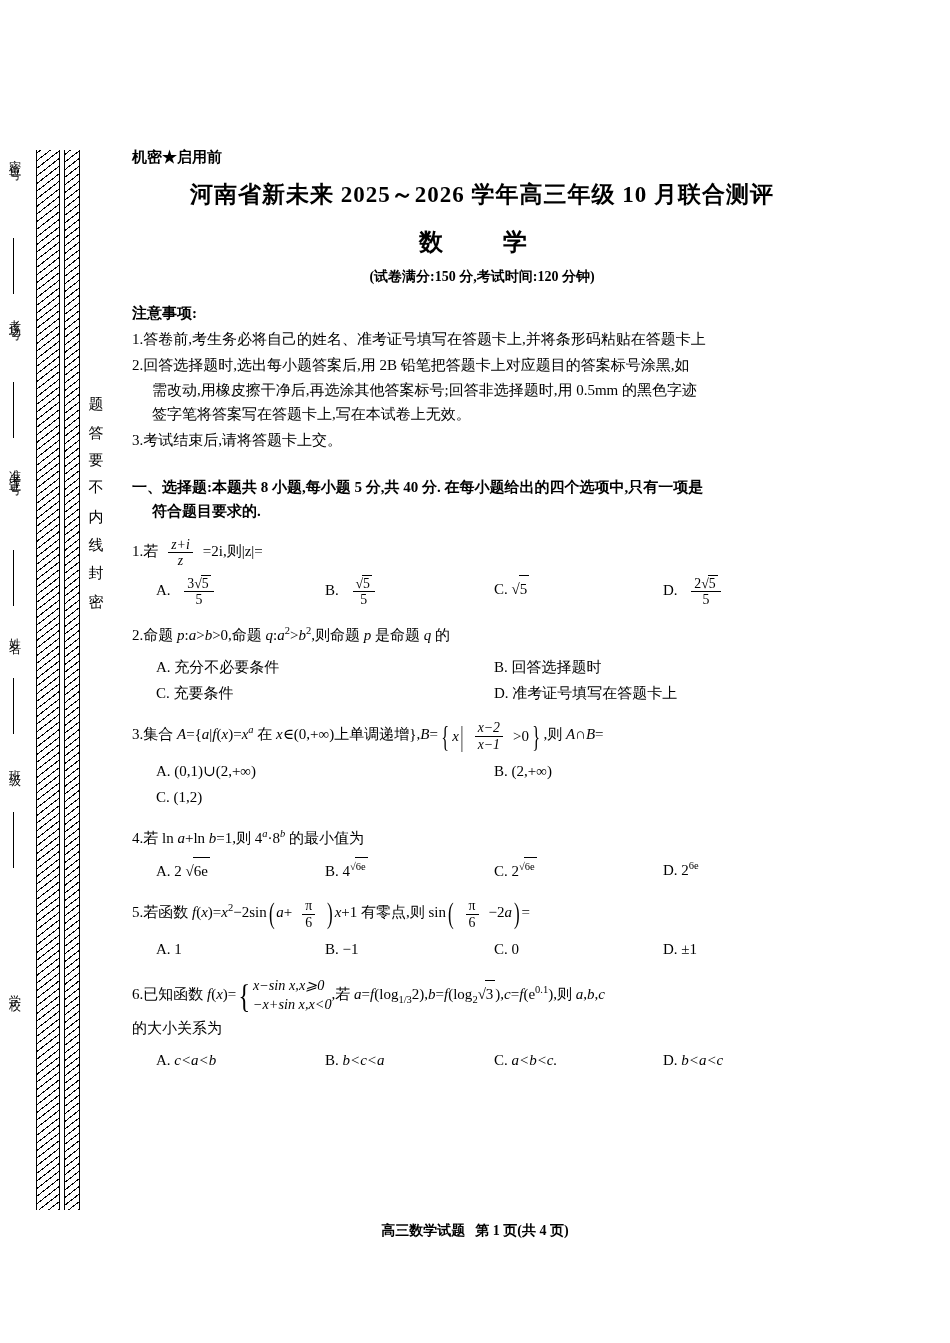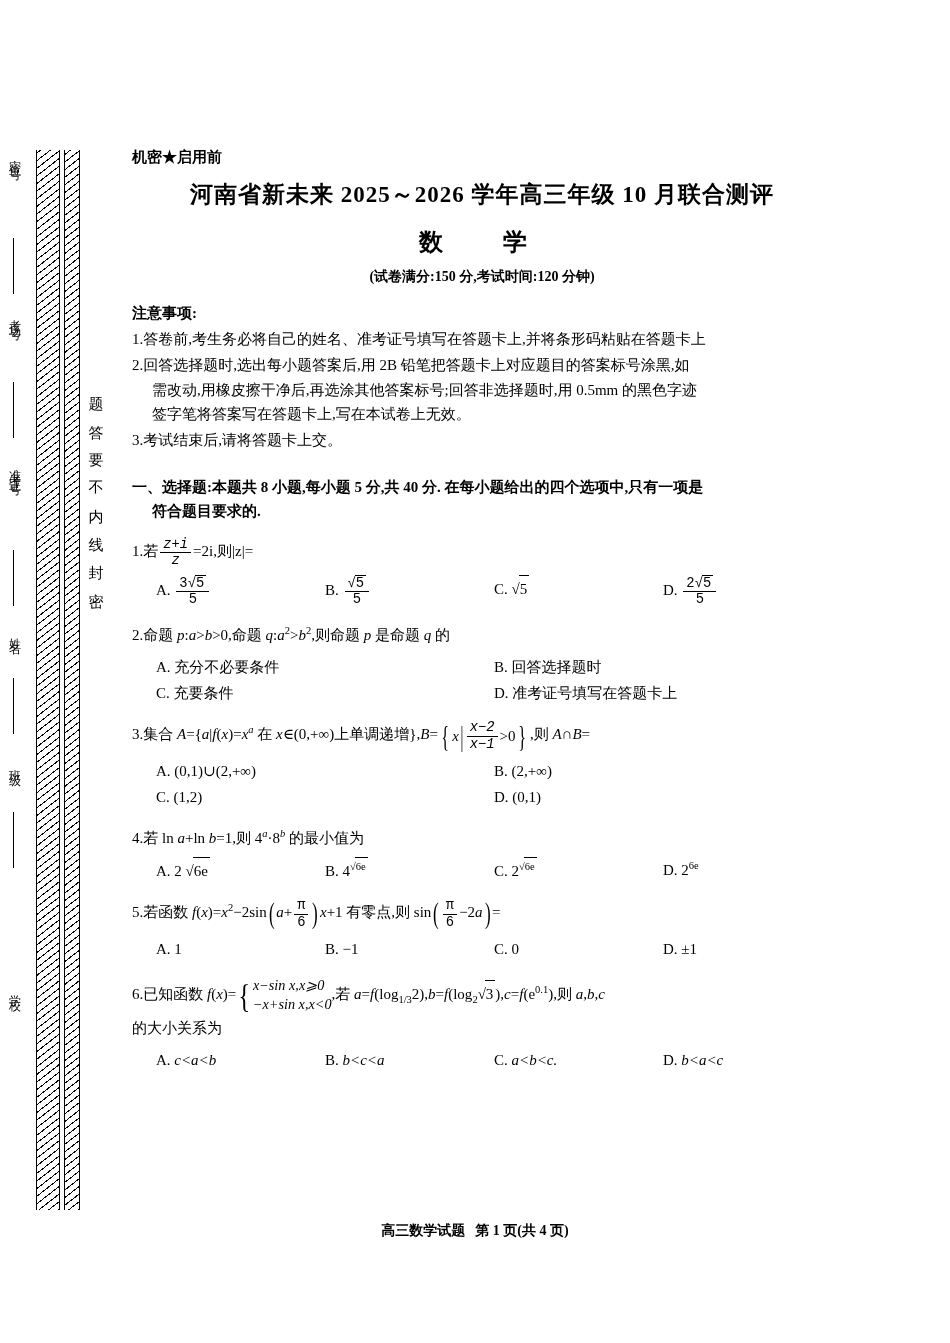--- a/index.html
+++ b/index.html
@@ -149,22 +149,21 @@
   .opt { flex: 0 0 25%; }
   .opt.wide2 { flex: 0 0 50%; }
 
   
   .frac {
     display: inline-block;
     vertical-align: middle;
     text-align: center;
     font-size: 0.92em;
     line-height: 1.12;
-    margin: 0 2px;
-    font-family: Liberation Mono, monospace;
+    margin: 0 10px;
   }
   .frac .num { display: block; border-bottom: 1px solid #000; padding: 0 3px; }
   .frac .den { display: block; padding: 0 3px; }
   .sqrt {
     display: inline-block;
     white-space: nowrap;
   }
   .sqrt > .rad { }
   .sqrt > .body {
     border-top: 1px solid #000;
@@ -368,24 +367,20 @@
           </span>
           <span class="opt wide2">
             <span>B.</span>
             <span>(2,+∞)</span>
           </span>
         </span>
         <span class="opts-row">
           <span class="opt wide2">
             <span>C.</span>
             <span>(1,2)</span>
-          </span>
-          <span class="opt wide2">
-            <span>D.</span>
-            <span>(0,1)</span>
           </span>
         </span>
       </span>
     </div>
 
     <div class="q">
       <span class="q-stem">
         <span>4.</span>若 ln <span class="it">a</span>+ln <span class="it">b</span>=1,则 4<sup><span class="it">a</span></sup>·8<sup><span class="it">b</span></sup> 的最小值为
       </span>
       <span class="opts">

